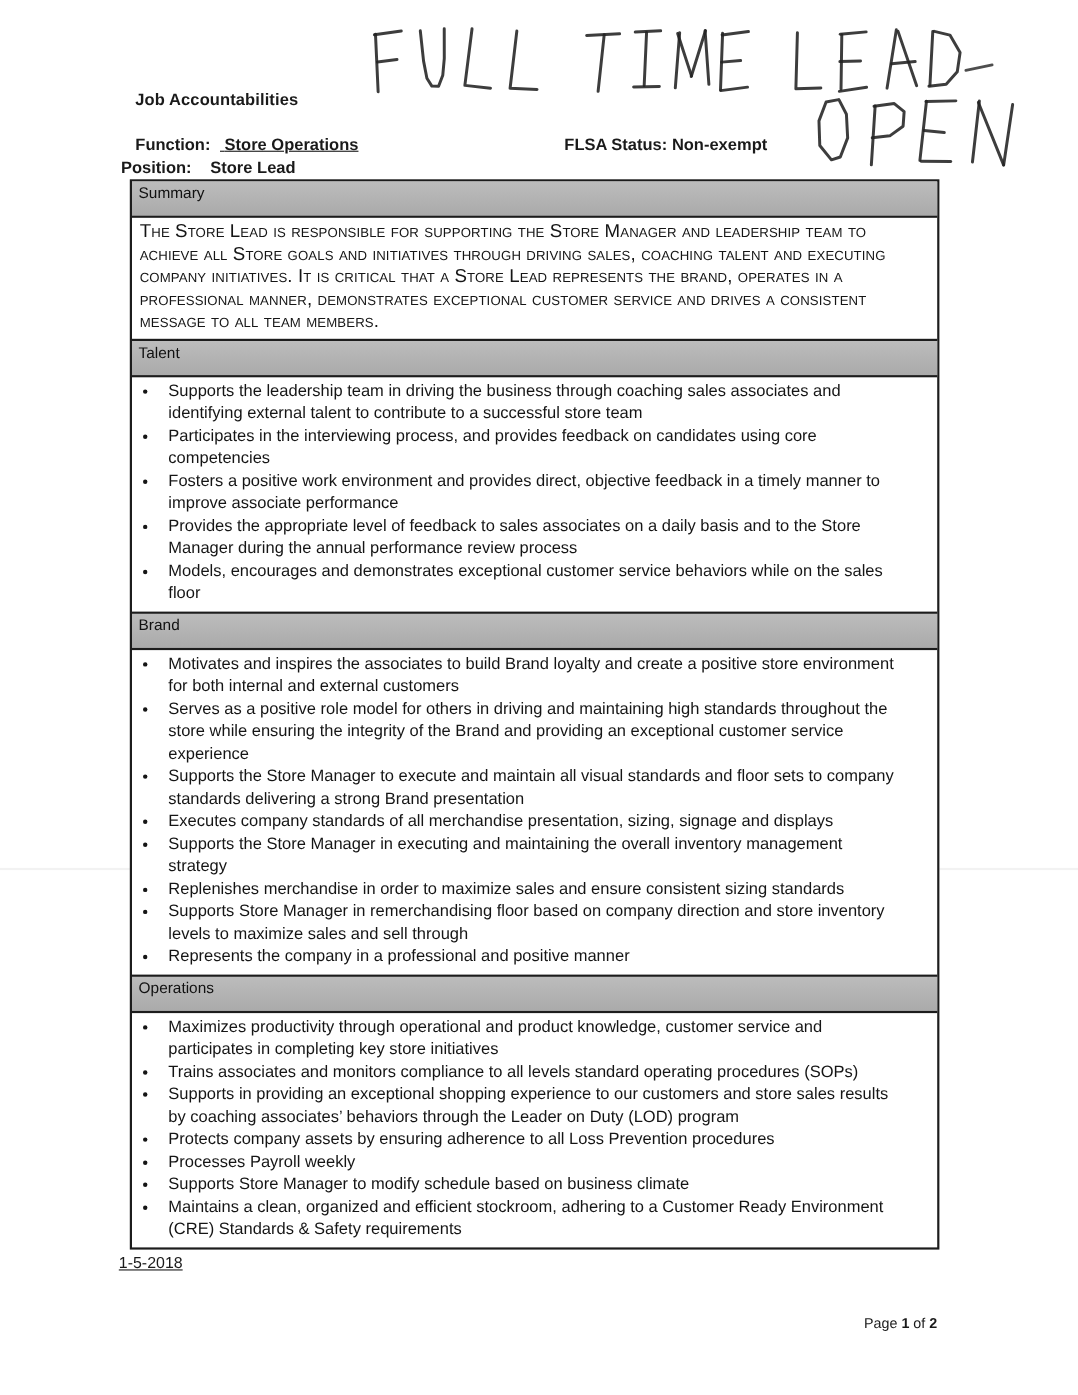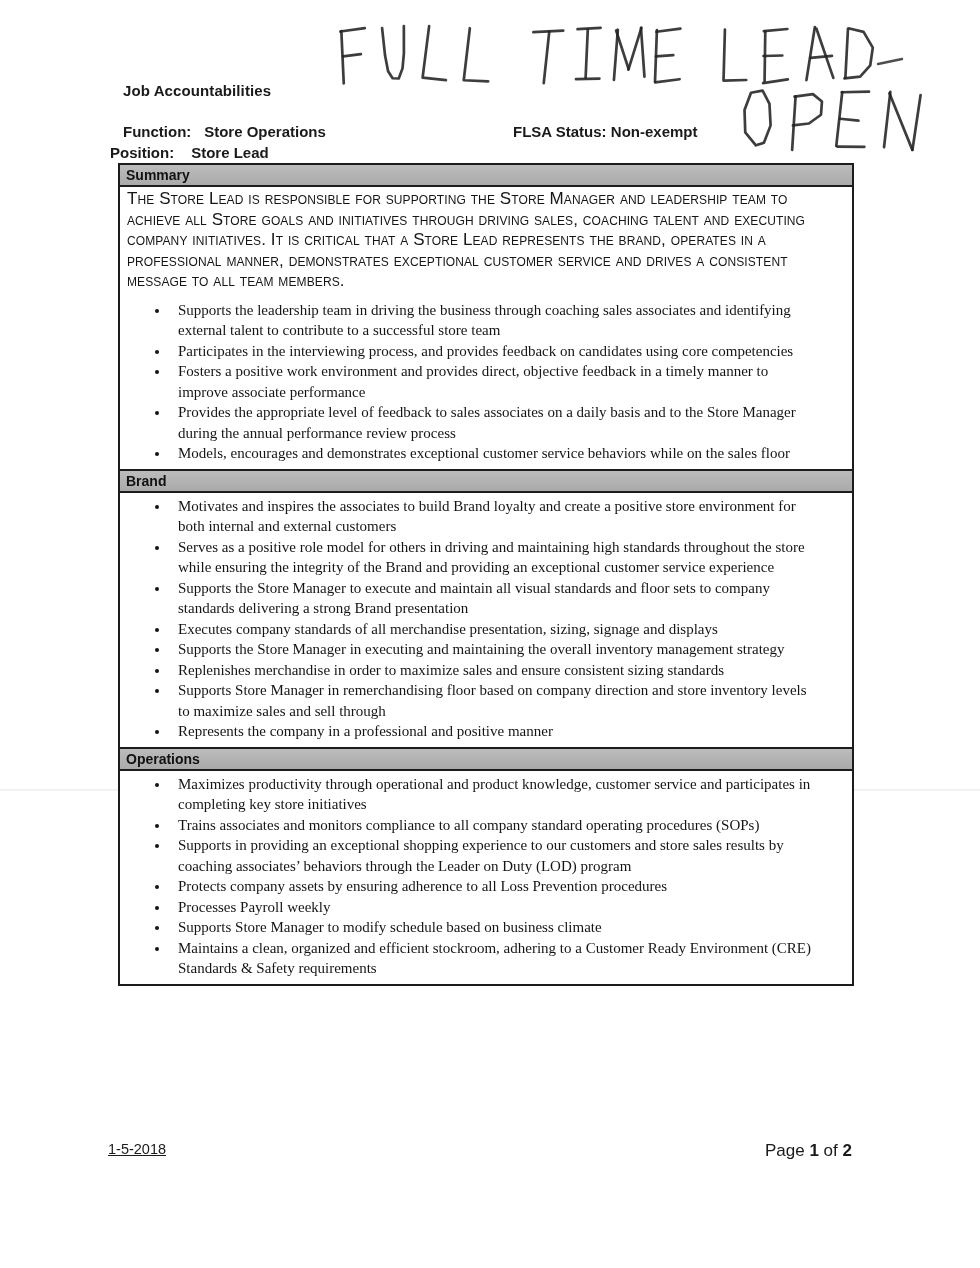--- a/index.html
+++ b/index.html
@@ -6,51 +6,51 @@
   body{
     width:980px;height:1268px;position:relative;background:#ffffff;
     font-family:"Liberation Sans", sans-serif;color:#1a1a1a;overflow:hidden;
   }
   .abs{position:absolute;}
 
   
   .doc-title{left:123px;top:82px;font-size:15px;font-weight:bold;letter-spacing:.1px;}
   .meta-row{font-size:15px;font-weight:bold;white-space:nowrap;}
   .meta-row .lbl{display:inline-block;width:77px;}
-  .row-function{left:123px;top:123px;}
+  .row-function{left:123px;top:123px;text-decoration:underline;}
   .row-position{left:110px;top:144px;}
   .row-flsa{left:513px;top:123px;font-size:15px;font-weight:bold;white-space:nowrap;}
   .row-flsa .lbl{}
 
   
   .doc-table{
     left:118px;top:163px;width:736px;
     border:2px solid #1c1c1c;background:#fff;box-sizing:border-box;
   }
   .section-bar{
     background:linear-gradient(#bcbcbc,#aaaaaa);
     border-bottom:2px solid #1c1c1c;
-    font-size:14px;font-weight:bold;color:#111;
-    padding:2px 6px 1px 6px;line-height:17px;
+    font-size:14px;font-weight:normal;color:#111;
+    padding:2px 6px 12px 6px;line-height:17px;
   }
   .section + .section .section-bar{border-top:2px solid #1c1c1c;}
   .section-body.para{
     font-size:17px;line-height:20.6px;padding:2px 8px 5px 7px;
     font-variant:small-caps;letter-spacing:.1px;color:#151515;
   }
   .section-body ul{
-    margin:3px 0 5px 0;padding:0 30px 0 50px;list-style:disc;font-family:Liberation Serif, serif;
+    margin:3px 0 5px 0;padding:0 30px 0 25px;list-style:disc;
   }
   .section-body li{
     font-size:15px;line-height:20.5px;padding-left:8px;padding-right:8px;color:#151515;
   }
 
   
   .footer-date{left:108px;top:1141px;font-size:14.5px;text-decoration:underline;}
-  .footer-page{top:1141px;right:128px;font-size:17px;white-space:nowrap;}
+  .footer-page{top:1195px;right:128px;font-size:13px;white-space:nowrap;}
   .footer-page b{font-weight:bold;}
 
   
   #handwriting{left:0;top:0;width:980px;height:1268px;pointer-events:none;z-index:5;}
 
   
   .scan-line{left:0;top:789px;width:980px;height:2px;background:rgba(0,0,0,0.05);}
 </style>
 </head>
 <body>
@@ -149,20 +149,21 @@
   <span>Store Lead</span>
 </div>
 
 <div class="abs doc-table" id="sections">
   <div class="section">
     <div class="section-bar">Summary</div>
     <div class="section-body para">The Store Lead is responsible for supporting the Store Manager and leadership team to achieve all Store goals and initiatives through driving sales, coaching talent and executing company initiatives. It is critical that a Store Lead represents the brand, operates in a professional manner, demonstrates exceptional customer service and drives a consistent message to all team members.</div>
   </div>
 
   <div class="section">
+    <div class="section-bar">Talent</div>
     <div class="section-body">
         <ul>
           <li>Supports the leadership team in driving the business through coaching sales associates and identifying external talent to contribute to a successful store team</li>
           <li>Participates in the interviewing process, and provides feedback on candidates using core competencies</li>
           <li>Fosters a positive work environment and provides direct, objective feedback in a timely manner to improve associate performance</li>
           <li>Provides the appropriate level of feedback to sales associates on a daily basis and to the Store Manager during the annual performance review process</li>
           <li>Models, encourages and demonstrates exceptional customer service behaviors while on the sales floor</li>
         </ul>
       </div>
   </div>
@@ -181,21 +182,21 @@
           <li>Represents the company in a professional and positive manner</li>
         </ul>
       </div>
   </div>
 
   <div class="section">
     <div class="section-bar">Operations</div>
     <div class="section-body">
         <ul>
           <li>Maximizes productivity through operational and product knowledge, customer service and participates in completing key store initiatives</li>
-          <li>Trains associates and monitors compliance to all company standard operating procedures (SOPs)</li>
+          <li>Trains associates and monitors compliance to all levels standard operating procedures (SOPs)</li>
           <li>Supports in providing an exceptional shopping experience to our customers and store sales results by coaching associates’ behaviors through the Leader on Duty (LOD) program</li>
           <li>Protects company assets by ensuring adherence to all Loss Prevention procedures</li>
           <li>Processes Payroll weekly</li>
           <li>Supports Store Manager to modify schedule based on business climate</li>
           <li>Maintains a clean, organized and efficient stockroom, adhering to a Customer Ready Environment (CRE) Standards &amp; Safety requirements</li>
         </ul>
       </div>
   </div>
 </div>
 

